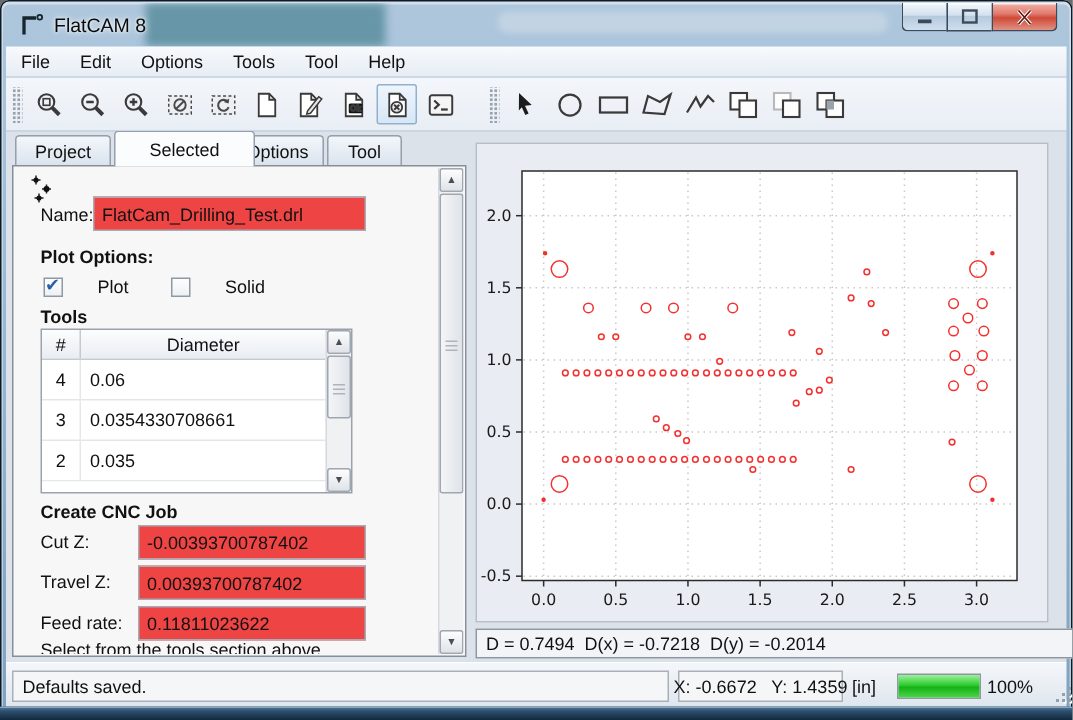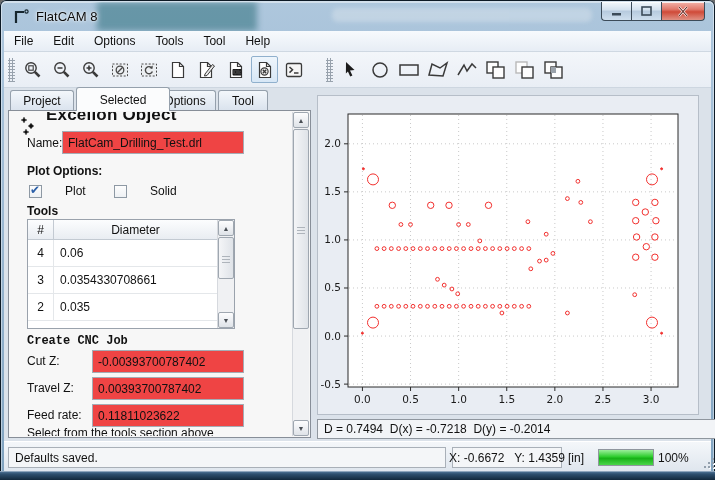--- a/index.html
+++ b/index.html
@@ -267,23 +267,20 @@
               <line x1="7" y1="3" x2="7" y2="9"></line>
             <line x1="11" y1="12" x2="17" y2="12"></line>
               <line x1="14" y1="9" x2="14" y2="15"></line>
             <line x1="6" y1="18" x2="12" y2="18"></line>
               <line x1="9" y1="15" x2="9" y2="21"></line>
           </g>
           <circle cx="7" cy="6" r="1.7" fill="#111"></circle>
             <circle cx="14" cy="12" r="2" fill="#111"></circle>
             <circle cx="9" cy="18" r="1.7" fill="#111"></circle>
         </svg>
-        <div class="obj-title-clip">
-          <div class="obj-title">Excellon Object</div>
-        </div>
 
         <span class="lbl" style="left:17px;top:24px;">Name:</span>
         <input class="txt" style="left: 52px; top: 19px; width: 182px;" value="FlatCam_Drilling_Test.drl">
 
         <span class="lbl b" style="left:17px;top:52px;">Plot Options:</span>
 
         <div class="cbrow" style="left:19px;top:72px;">
           <span class="cb checked" id="cb-plot"></span>
           <span>Plot</span>
         </div>
@@ -316,21 +313,21 @@
             </div>
           <div class="sb" style="right:0;top:0;width:17px;bottom:0;">
             <div class="sb-btn" style="top:0;">▲</div>
             <div class="sb-thumb" style="top:17px;height:42px;">
               <div class="sb-grip" style="top:18px;left:3px;"></div>
             </div>
             <div class="sb-btn" style="bottom:0;">▼</div>
           </div>
         </div>
 
-        <span class="lbl b" style="left:17px;top:222px;font-family:Liberation Mono, monospace;">Create CNC Job</span>
+        <span class="lbl b" style="left:17px;top:222px;">Create CNC Job</span>
         <div id="cnc-fields">
             <span class="lbl" style="left: 17px; top: 242px;">Cut Z:</span>
             <input class="txt" value="-0.00393700787402" style="left: 82px; top: 238px; width: 152px;">
             <span class="lbl" style="left: 17px; top: 269px;">Travel Z:</span>
             <input class="txt" value="0.00393700787402" style="left: 82px; top: 265px; width: 152px;">
             <span class="lbl" style="left: 17px; top: 296px;">Feed rate:</span>
             <input class="txt" value="0.11811023622" style="left: 82px; top: 292px; width: 152px;">
           </div>
 
         <span class="lbl" style="left:17px;top:314px;">Select from the tools section above</span>

